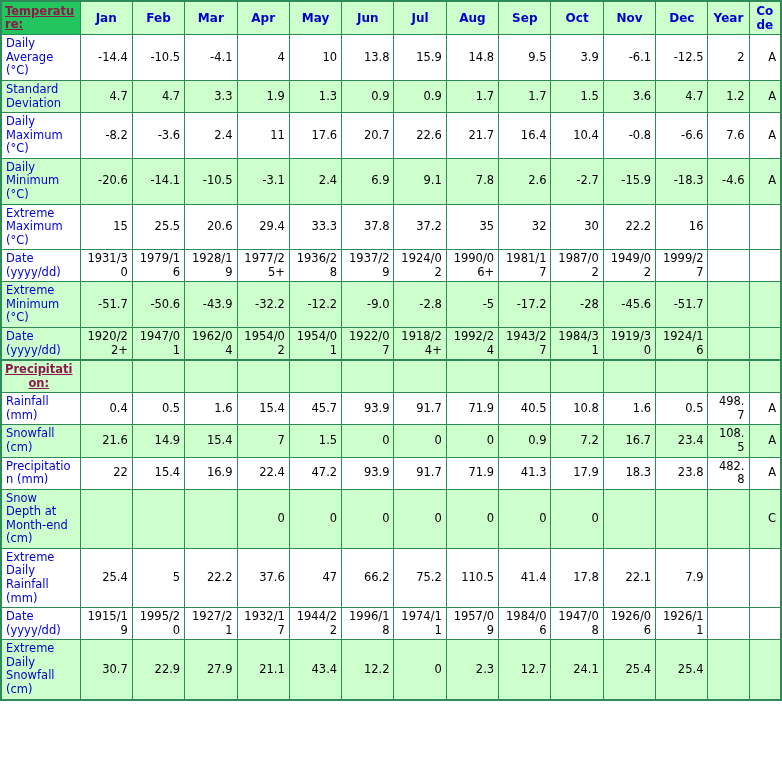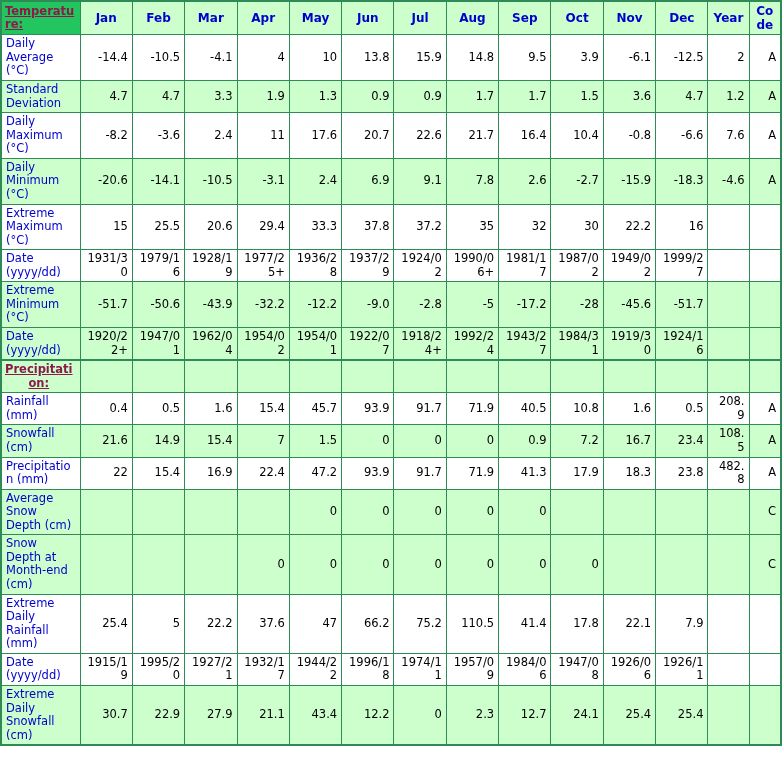--- a/index.html
+++ b/index.html
@@ -303,21 +303,21 @@
         <td class="val">1.6</td>
         <td class="val">15.4</td>
         <td class="val">45.7</td>
         <td class="val">93.9</td>
         <td class="val">91.7</td>
         <td class="val">71.9</td>
         <td class="val">40.5</td>
         <td class="val">10.8</td>
         <td class="val">1.6</td>
         <td class="val">0.5</td>
-        <td class="val">208.9</td>
+        <td class="val">498.7</td>
         <td class="code">A</td>
       </tr>
       <tr class="stripe-green">
         <td class="row-label">Snowfall (cm)</td>
         <td class="val">21.6</td>
         <td class="val">14.9</td>
         <td class="val">15.4</td>
         <td class="val">7</td>
         <td class="val">1.5</td>
         <td class="val">0</td>
@@ -341,37 +341,20 @@
         <td class="val">91.7</td>
         <td class="val">71.9</td>
         <td class="val">41.3</td>
         <td class="val">17.9</td>
         <td class="val">18.3</td>
         <td class="val">23.8</td>
         <td class="val">482.8</td>
         <td class="code">A</td>
       </tr>
       <tr class="stripe-green">
-        <td class="row-label">Average Snow Depth (cm)</td>
-        <td class="val"></td>
-        <td class="val"></td>
-        <td class="val"></td>
-        <td class="val"></td>
-        <td class="val">0</td>
-        <td class="val">0</td>
-        <td class="val">0</td>
-        <td class="val">0</td>
-        <td class="val">0</td>
-        <td class="val"></td>
-        <td class="val"></td>
-        <td class="val"></td>
-        <td class="val"></td>
-        <td class="code">C</td>
-      </tr>
-      <tr class="stripe-green">
         <td class="row-label">Snow Depth at Month-end (cm)</td>
         <td class="val"></td>
         <td class="val"></td>
         <td class="val"></td>
         <td class="val">0</td>
         <td class="val">0</td>
         <td class="val">0</td>
         <td class="val">0</td>
         <td class="val">0</td>
         <td class="val">0</td>

